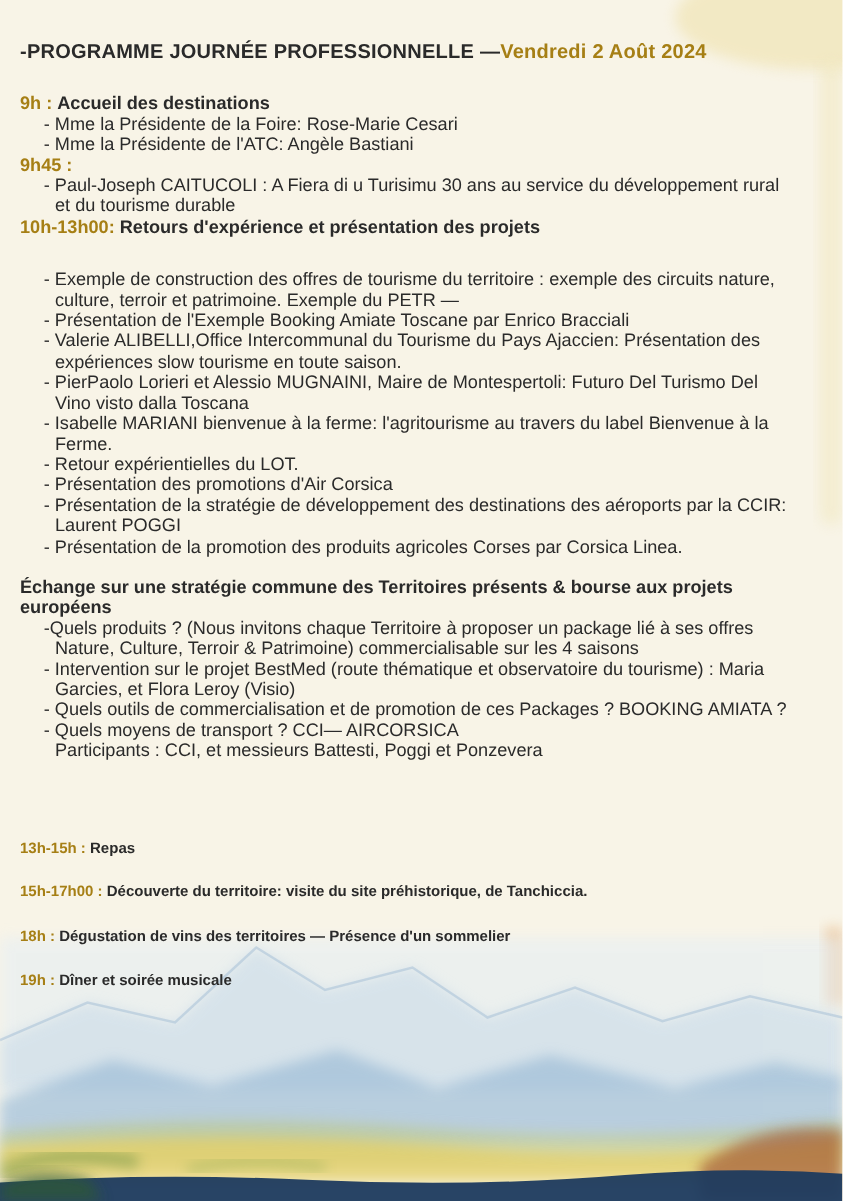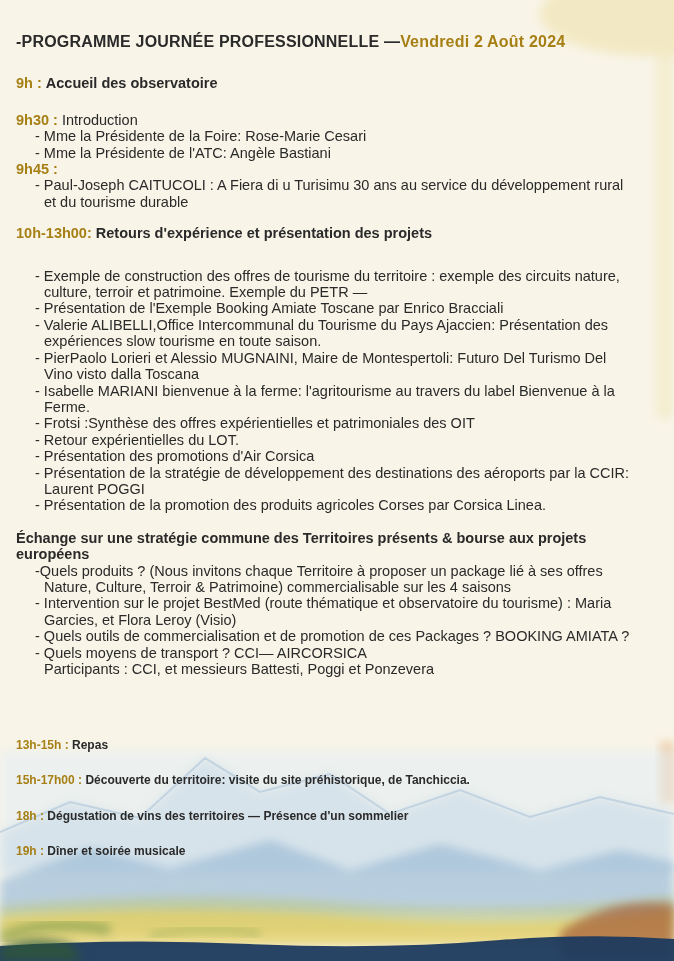--- a/index.html
+++ b/index.html
@@ -15,21 +15,21 @@
     font-size: 14.5px; line-height: 16.4px;
   }
   p { margin: 0; }
   .title { font-size: 16px; font-weight: bold; letter-spacing: .2px; margin: 0 0 25px 0; }
   .accent { color: var(--accent, #a67f15); }
   .time { color: var(--accent, #a67f15); font-weight: bold; }
   .strong { font-weight: bold; }
   .heading { font-weight: bold; }
   .item { padding-left: 28px; text-indent: -9px; }
   .item.no-dash { text-indent: 0; }
-  .mt15 { margin-top: 15px; }
+  .mt15 { }
   .mt16 { margin-top: 16px; }
   .mt18 { margin-top: 18px; }
   .mt19 { margin-top: 19px; }
   .mt20 { margin-top: 20px; }
   .mt26 { margin-top: 26px; }
   .mt60 { margin-top: 60px; }
   .big { font-size: 12px; font-weight: bold; line-height: 17px; }
   .justify { text-align: justify; }
 </style>
 </head>
@@ -66,37 +66,35 @@
       <path d="M560,932 Q610,896 674,904 L674,961 560,961 Z" fill="#9a4a2f" opacity="0.6" filter="url(#soft)"></path>
       <path d="M0,946 Q120,938 250,944 T500,940 Q590,933 674,939 L674,961 0,961 Z" fill="#1c3a5e" opacity="0.95"></path>
       <path d="M0,948 Q30,932 72,944 L82,961 0,961 Z" fill="#2f5a33" opacity="0.7" filter="url(#soft)"></path>
     </g>
   </svg>
 
   <div class="content">
 
     <p class="title"><span>-PROGRAMME JOURNÉE PROFESSIONNELLE —</span><span class="accent">Vendredi 2 Août 2024</span></p>
 
-    <p><span class="time">9h :</span> <span class="strong">Accueil des observatoire</span></p>
+    <p><span class="time">9h :</span> <span class="strong">Accueil des destinations</span></p>
 
-    <p class="mt20"><span class="time">9h30 :</span> <span>Introduction</span></p>
     <div class="item">- Mme la Présidente de la Foire: Rose-Marie Cesari</div>
     <div class="item">-  Mme la Présidente de l'ATC: Angèle Bastiani</div>
 
     <p><span class="time">9h45 :</span></p>
     <div class="item">- Paul-Joseph CAITUCOLI : A Fiera di u Turisimu 30 ans au service du développement rural et du tourisme durable</div>
 
     <p class="mt15"><span class="time">10h-13h00:</span> <span class="strong">Retours d'expérience et présentation des projets</span></p>
     <div class="mt26">
       <div class="item">- Exemple de construction des offres de tourisme du territoire : exemple des circuits nature, culture, terroir et patrimoine. Exemple du PETR —</div>
       <div class="item">- Présentation de l'Exemple Booking Amiate Toscane par Enrico Bracciali</div>
       <div class="item">- Valerie ALIBELLI,Office Intercommunal du Tourisme du Pays Ajaccien: Présentation des expériences slow tourisme en toute saison.</div>
       <div class="item">- PierPaolo Lorieri et Alessio MUGNAINI, Maire de Montespertoli: Futuro Del Turismo Del Vino visto dalla Toscana</div>
       <div class="item">- Isabelle MARIANI bienvenue à la ferme: l'agritourisme au travers du label Bienvenue à la Ferme.</div>
-      <div class="item">- Frotsi :Synthèse des offres expérientielles et patrimoniales des OIT</div>
       <div class="item">- Retour expérientielles du LOT.</div>
       <div class="item">- Présentation des promotions d'Air Corsica</div>
       <div class="item">- Présentation de la stratégie de développement des destinations des aéroports par la CCIR: Laurent POGGI</div>
       <div class="item">- Présentation de la promotion des produits agricoles Corses par Corsica Linea.</div>
     </div>
 
     <p class="heading mt16">Échange sur une stratégie commune des Territoires présents &amp; bourse aux projets européens</p>
     <div>
       <div class="item">-Quels produits ? (Nous invitons chaque Territoire à proposer un package lié à ses offres Nature, Culture, Terroir &amp; Patrimoine) commercialisable sur les 4 saisons</div>
       <div class="item">- Intervention sur le projet BestMed (route thématique et observatoire du tourisme) : Maria Garcies, et Flora Leroy (Visio)</div>

